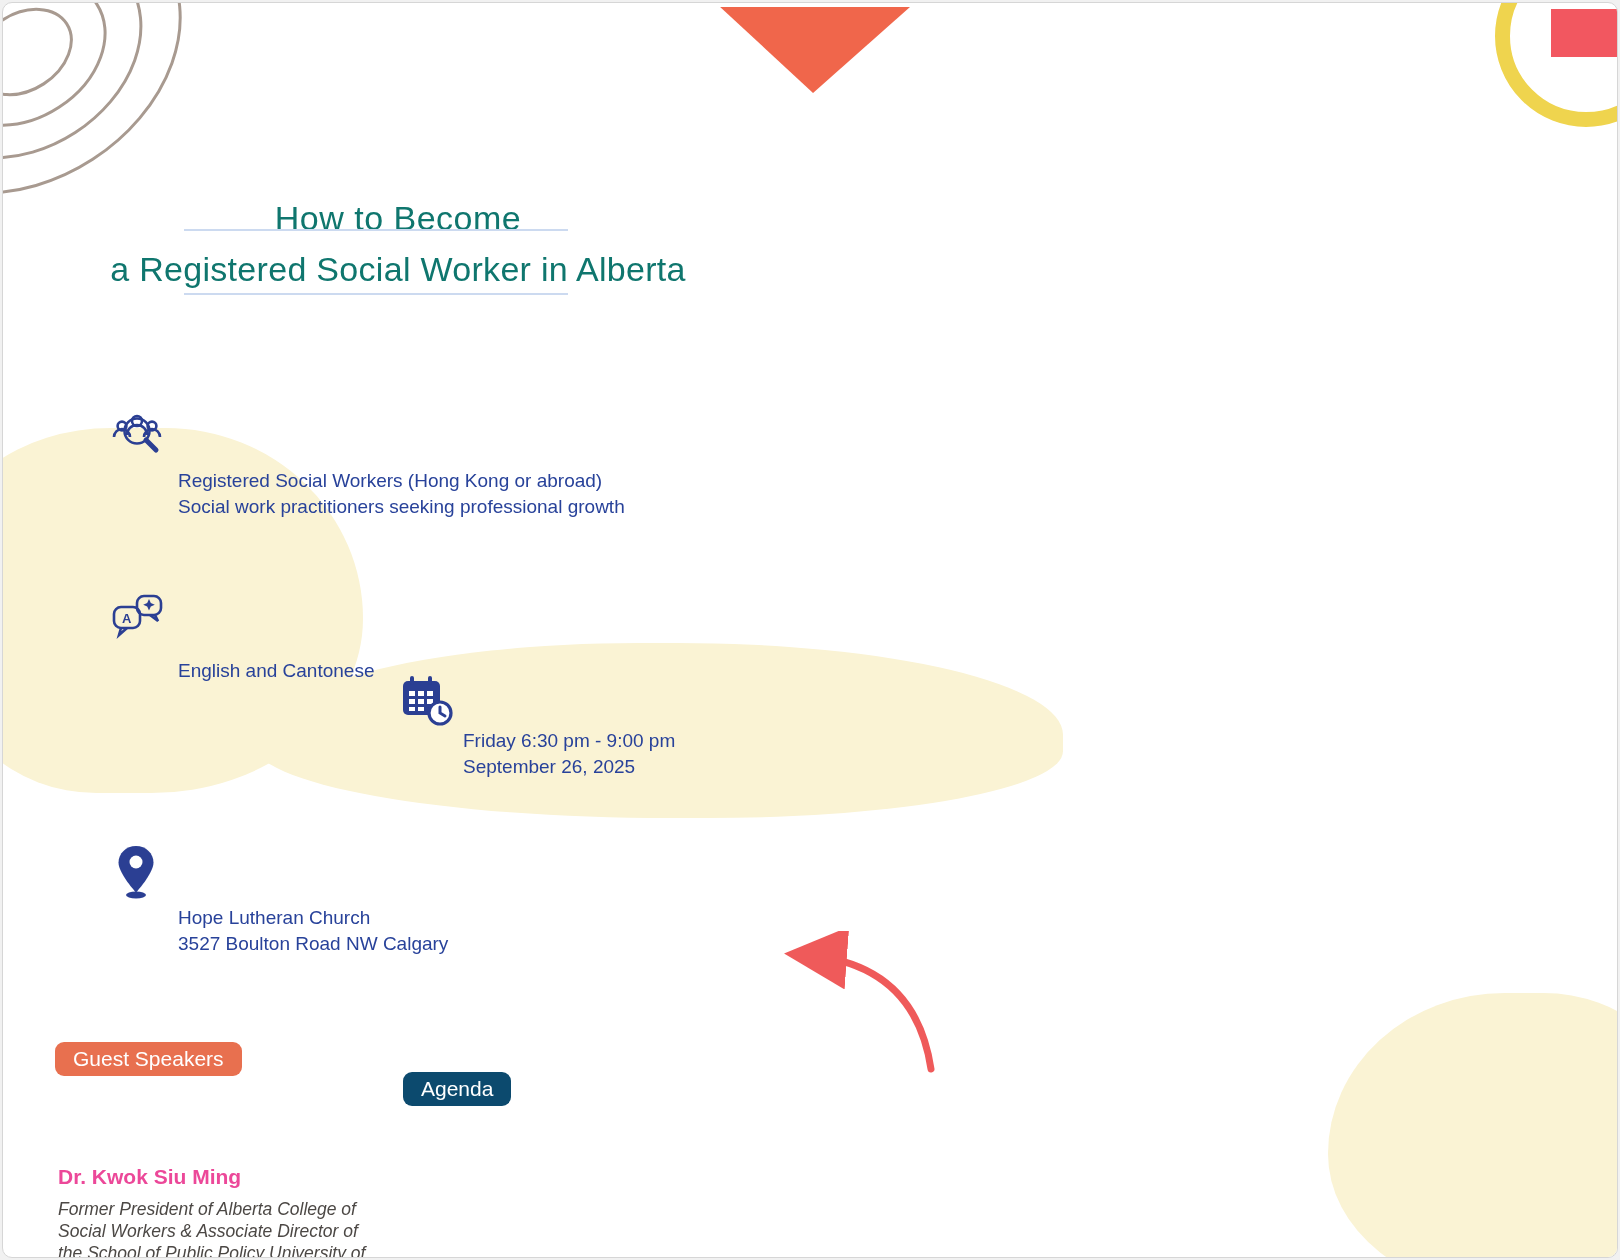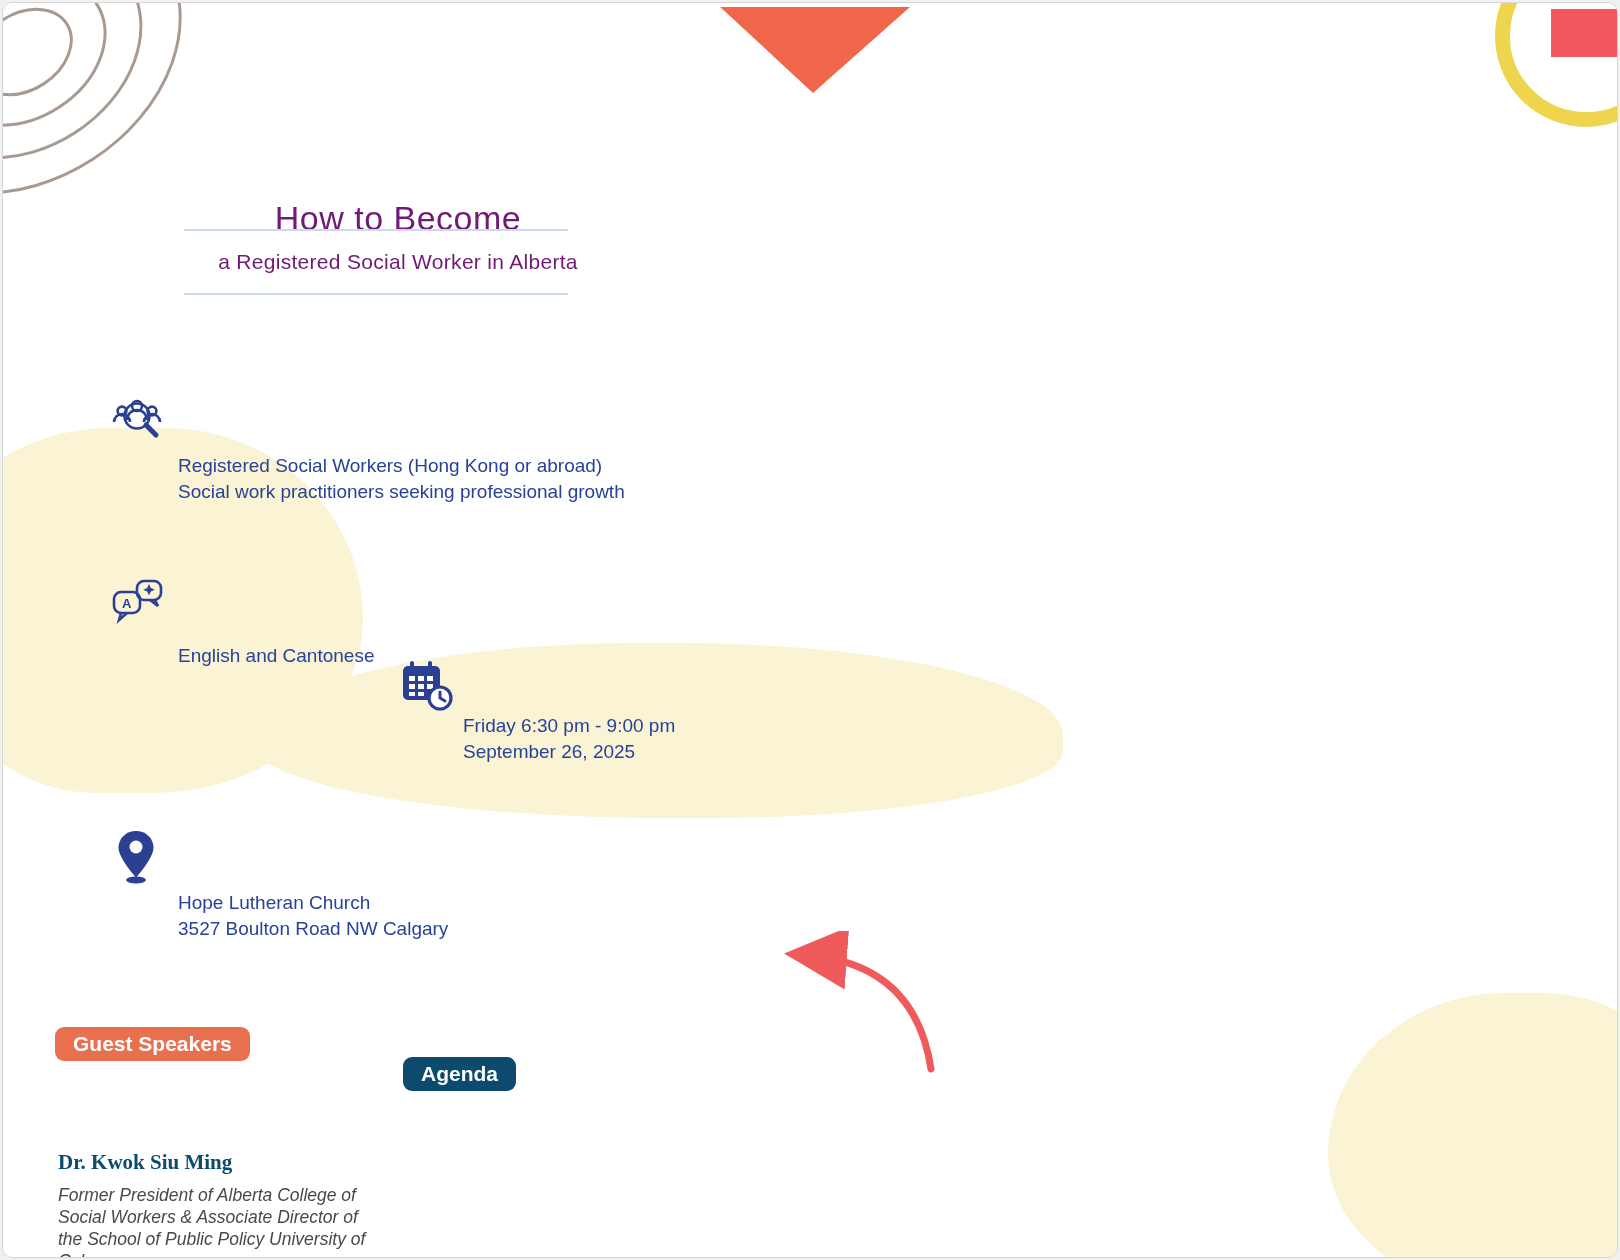--- a/index.html
+++ b/index.html
@@ -12,31 +12,31 @@
   #blob-left{left:-60px;top:425px;width:420px;height:365px;border-radius:46% 54% 58% 42%/40% 60% 55% 45%;}
   #blob-mid{left:250px;top:640px;width:810px;height:175px;border-radius:50% 50% 46% 54%/60% 55% 40% 45%;}
   #blob-br{left:1325px;top:990px;width:360px;height:300px;border-radius:55% 45% 0% 55%/60% 48% 0% 52%;}
   #tri-top{left:705px;top:4px;width:202px;height:86px;background:#f0664b;
     clip-path:polygon(6% 0,100% 0,52% 100%);z-index:1;}
   #ring-yellow{left:1492px;top:-58px;width:152px;height:152px;border:15px solid #efd44e;
     border-radius:50%;z-index:1;}
   #rect-red{left:1548px;top:6px;width:70px;height:48px;background:#f25760;z-index:2;}
   .content{position:relative;z-index:3;}
   
-  .title-left{left:0;top:42px;width:790px;text-align:center;color:#701a75;font-weight:500;}
+  .title-left{left:0;top:42px;width:790px;text-align:center;color:#0f766e;font-weight:500;}
   .title-left .l1{font-size:34px;letter-spacing:.5px;}
-  .title-left .l2{font-size:21px;margin-top:12px;letter-spacing:.3px;}
+  .title-left .l2{font-size:34px;margin-top:12px;letter-spacing:.3px;}
   .info-text{color:#28429a;font-size:19px;font-weight:500;line-height:26px;}
   .divider{position:absolute;height:2px;background:#ccdaf0;}
   .badge{display:inline-block;padding:5px 18px;border-radius:9px;color:#fff;
-    font-weight:bold;font-size:21px;}
+    font-weight:normal;font-size:21px;}
   #badge-guest{background:#e8704f;}
   #badge-agenda{background:#0c4a6e;}
   .speakers{left:55px;top:436px;width:322px;}
-  .speaker-name{font-size:21px;font-weight:bold;color:#0c4a6e;margin-top:28px;font-family:Liberation Serif, serif;}
+  .speaker-name{font-size:21px;font-weight:bold;color:#ec4899;margin-top:28px;}
   .speaker-name:first-child{margin-top:0;}
   .speaker-bio{font-size:17.5px;font-style:italic;color:#4c4845;line-height:22px;margin-top:9px;}
 </style>
 </head>
 <body>
 
 <div class="canvas">
 
   
   <div class="blob" id="blob-left"></div>

